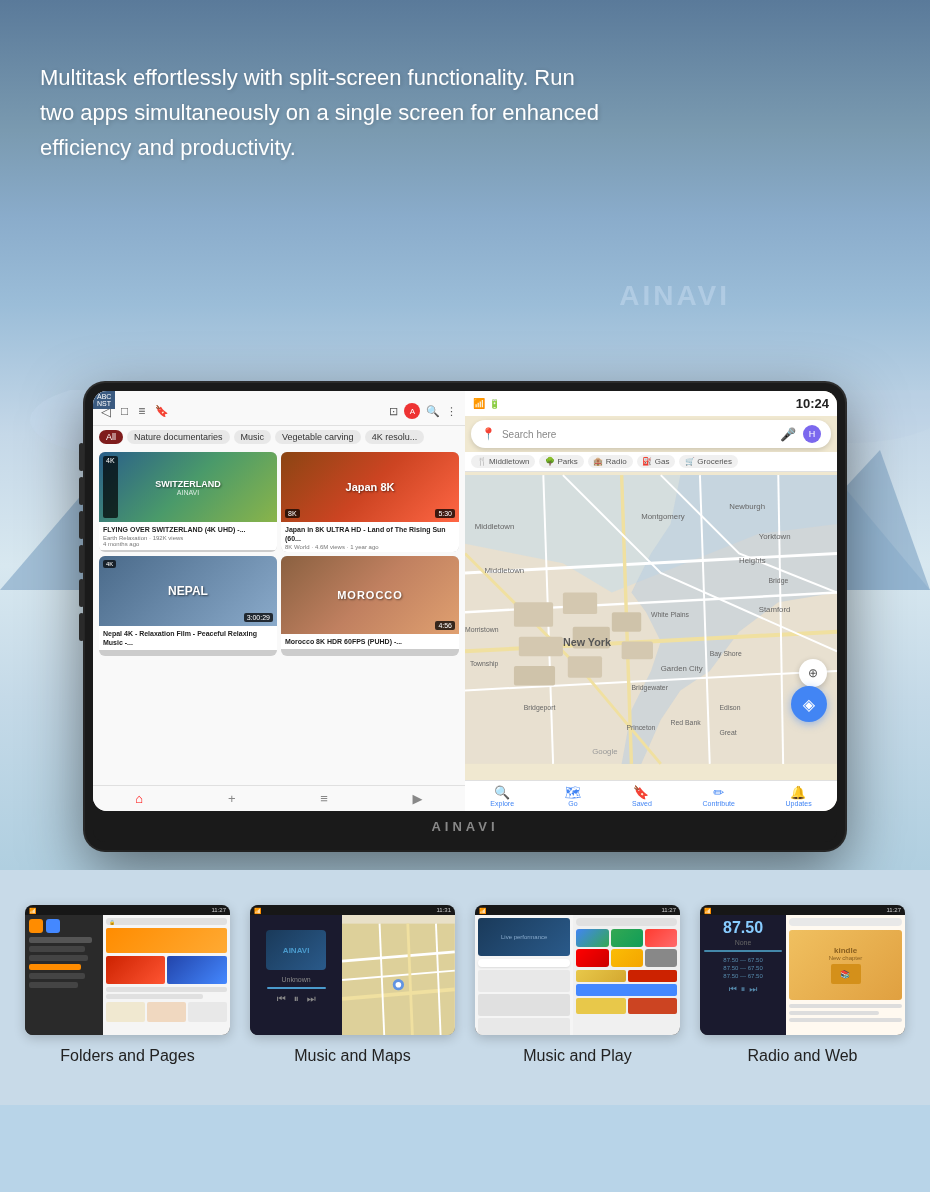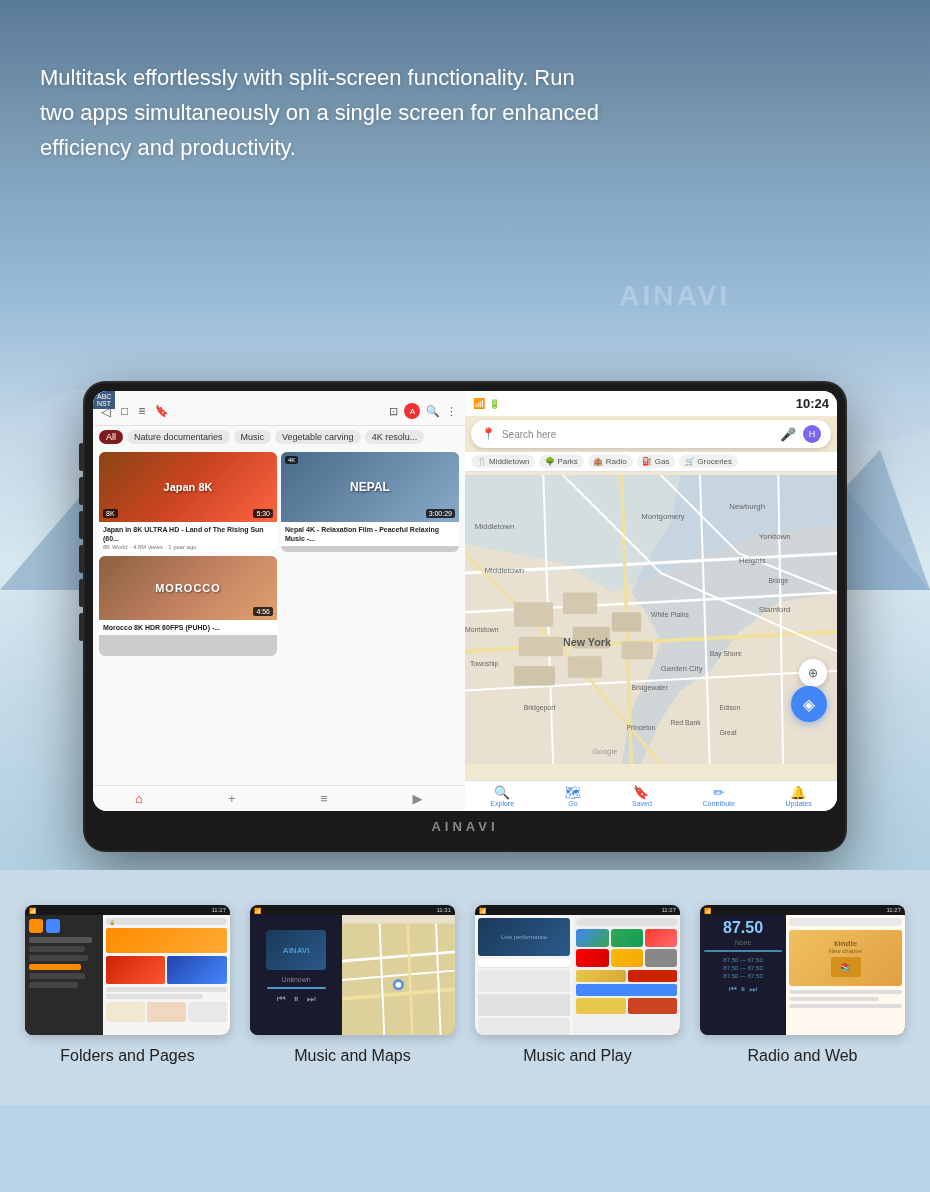--- a/index.html
+++ b/index.html
@@ -622,20 +622,32 @@
           <div class="yt-filters">
             <div class="yt-filter-pill active">All</div>
             <div class="yt-filter-pill">Nature documentaries</div>
             <div class="yt-filter-pill">Music</div>
             <div class="yt-filter-pill">Vegetable carving</div>
             <div class="yt-filter-pill">4K resolu...</div>
           </div>
 
           <div class="yt-grid">
 
+            <div class="yt-thumb">
+              <div class="thumb-switzerland" style="height:70px;display:flex;align-items:center;justify-content:center;flex-direction:column;position:relative;">
+                <span style="font-size:9px;font-weight:800;color:white;text-shadow:1px 1px 2px rgba(0,0,0,0.5);">SWITZERLAND</span>
+                <span style="font-size:7px;color:rgba(255,255,255,0.8);">AINAVI</span>
+                <div class="yt-4k-badge" style="background:rgba(0,0,0,0.7);color:white;font-size:7px;padding:1px 3px;border-radius:2px;position:absolute;bottom:4px;left:4px;">4K</div>
+              </div>
+              <div class="yt-thumb-info">
+                <div class="yt-thumb-title" style="font-size:7px;font-weight:600;color:#222;">FLYING OVER SWITZERLAND (4K UHD) -...</div>
+                <div class="yt-thumb-sub" style="font-size:6px;color:#777;">Earth Relaxation · 192K views</div>
+                <div style="font-size:6px;color:#777;">4 months ago</div>
+              </div>
+            </div>
 
             <div class="yt-thumb">
               <div class="thumb-japan" style="height:70px;display:flex;align-items:center;justify-content:center;position:relative;">
                 <span style="font-size:11px;font-weight:800;color:white;text-shadow:1px 1px 2px rgba(0,0,0,0.5);">Japan 8K</span>
                 <div style="position:absolute;bottom:4px;left:4px;background:rgba(0,0,0,0.7);color:white;font-size:7px;padding:1px 3px;border-radius:2px;">8K</div>
                 <div style="position:absolute;bottom:4px;right:4px;background:rgba(0,0,0,0.75);color:white;font-size:7px;padding:1px 3px;border-radius:2px;">5:30</div>
               </div>
               <div class="yt-thumb-info">
                 <div class="yt-thumb-title" style="font-size:7px;font-weight:600;color:#222;">Japan in 8K ULTRA HD - Land of The Rising Sun (60...</div>
                 <div class="yt-thumb-sub" style="font-size:6px;color:#777;">8K World · 4.6M views · 1 year ago</div>
@@ -647,21 +659,21 @@
                 <span style="font-size:12px;font-weight:800;color:white;text-shadow:1px 1px 2px rgba(0,0,0,0.6);">NEPAL</span>
                 <div style="position:absolute;top:4px;left:4px;background:rgba(0,0,0,0.7);color:white;font-size:6px;padding:1px 3px;border-radius:2px;">4K</div>
                 <div style="position:absolute;bottom:4px;right:4px;background:rgba(0,0,0,0.75);color:white;font-size:7px;padding:1px 3px;border-radius:2px;">3:00:29</div>
               </div>
               <div class="yt-thumb-info">
                 <div class="yt-thumb-title" style="font-size:7px;font-weight:600;color:#222;">Nepal 4K - Relaxation Film - Peaceful Relaxing Music -...</div>
               </div>
             </div>
 
             <div class="yt-thumb">
-              <div class="thumb-morocco" style="height:64px;display:flex;align-items:center;justify-content:center;position:relative;">
+              <div class="thumb-morocco" style="height:78px;display:flex;align-items:center;justify-content:center;position:relative;">
                 <span style="font-size:11px;font-weight:800;color:white;text-shadow:1px 1px 2px rgba(0,0,0,0.5);letter-spacing:1px;">MOROCCO</span>
                 <div style="position:absolute;bottom:4px;right:4px;background:rgba(0,0,0,0.75);color:white;font-size:7px;padding:1px 3px;border-radius:2px;">4:56</div>
               </div>
               <div class="yt-thumb-info">
                 <div class="yt-thumb-title" style="font-size:7px;font-weight:600;color:#222;">Morocco 8K HDR 60FPS (PUHD) -...</div>
               </div>
             </div>
           </div>
 
           <div class="yt-bottombar">
@@ -948,21 +960,21 @@
           <div style="font-size:6px;color:#5588aa;margin-bottom:2px;">87.50 — 67.50</div>
           <div style="font-size:6px;color:#5588aa;">87.50 — 67.50</div>
           <div style="display:flex;gap:4px;margin-top:5px;justify-content:center;font-size:9px;color:#5588aa;">
             <span>⏮</span>
             <span>⏸</span>
             <span>⏭</span>
           </div>
         </div>
         <div class="thumb4-right">
           <div style="height:8px;background:#e8e8e8;border-radius:4px;margin-bottom:4px;"></div>
-          <div style="height:56px;background:linear-gradient(135deg,#f0c060,#e0a040);border-radius:3px;margin-bottom:4px;display:flex;align-items:center;justify-content:center;flex-direction:column;">
+          <div style="height:70px;background:linear-gradient(135deg,#f0c060,#e0a040);border-radius:3px;margin-bottom:4px;display:flex;align-items:center;justify-content:center;flex-direction:column;">
             <span style="font-size:8px;color:#8a6020;font-weight:700;">kindle</span>
             <span style="font-size:6px;color:#8a6020;">New chapter</span>
             <div style="width:30px;height:20px;background:#d4901a;margin-top:3px;border-radius:2px;display:flex;align-items:center;justify-content:center;">
               <span style="font-size:8px;">📚</span>
             </div>
           </div>
           <div style="height:4px;background:#ddd;border-radius:2px;margin-bottom:3px;"></div>
           <div style="height:4px;background:#ddd;border-radius:2px;margin-bottom:3px;width:80%;"></div>
           <div style="height:4px;background:#ddd;border-radius:2px;margin-bottom:3px;"></div>
         </div>

